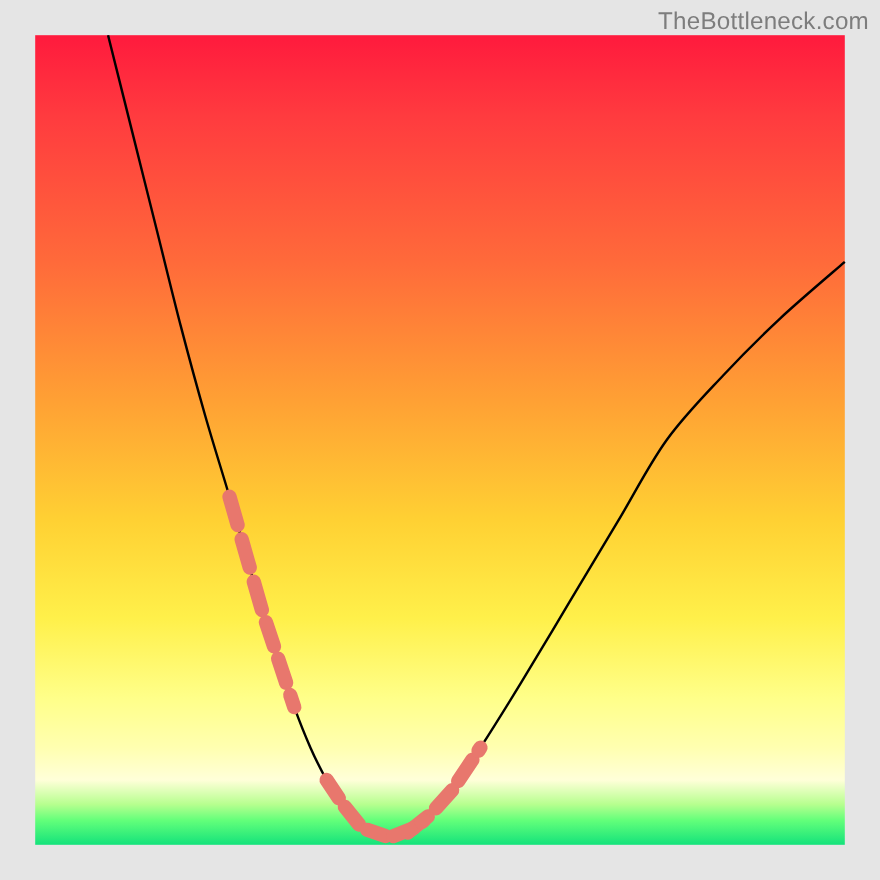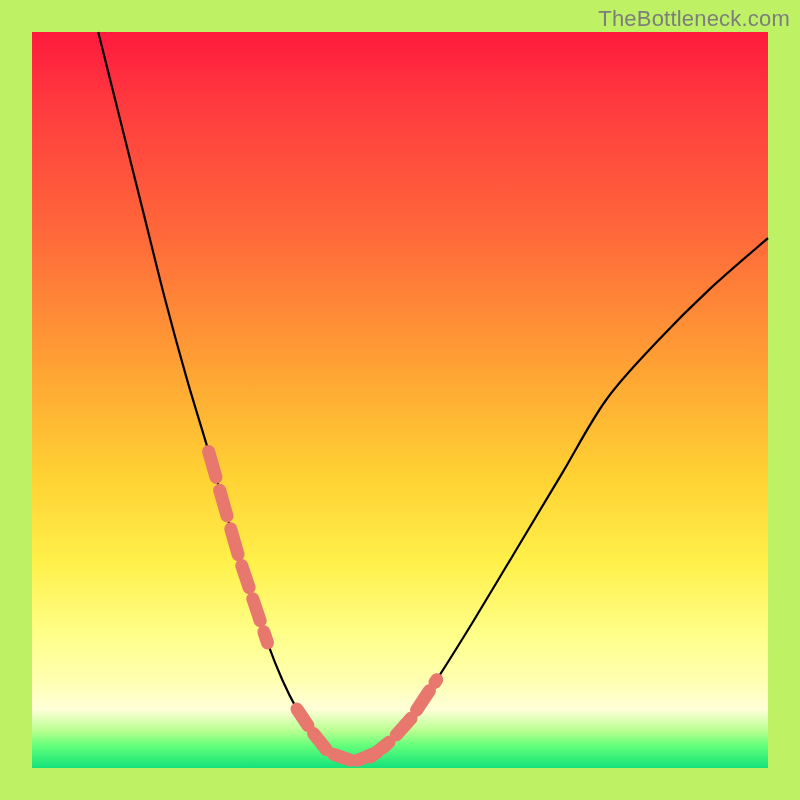--- a/index.html
+++ b/index.html
@@ -7,21 +7,21 @@
     padding: 0;
     width: 800px;
     height: 800px;
     overflow: hidden;
     background: #000;
     font-family: Arial, Helvetica, sans-serif;
   }
   .frame {
     position: absolute;
     inset: 0;
-    background: #bef264;
+    background: #e5e5e5;
     text-align: right;
   }
   .plot-area {
     position: absolute;
     left: 32px;
     top: 32px;
     width: 736px;
     height: 736px;
     
     background: linear-gradient(

